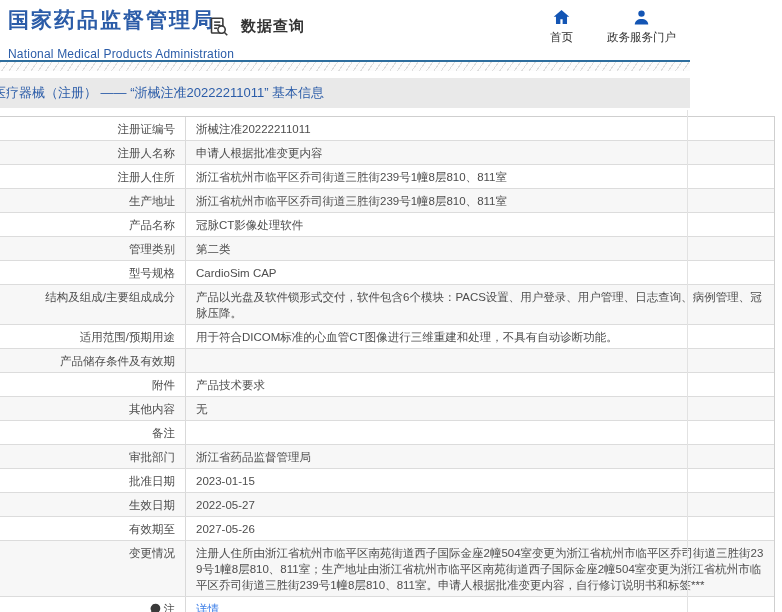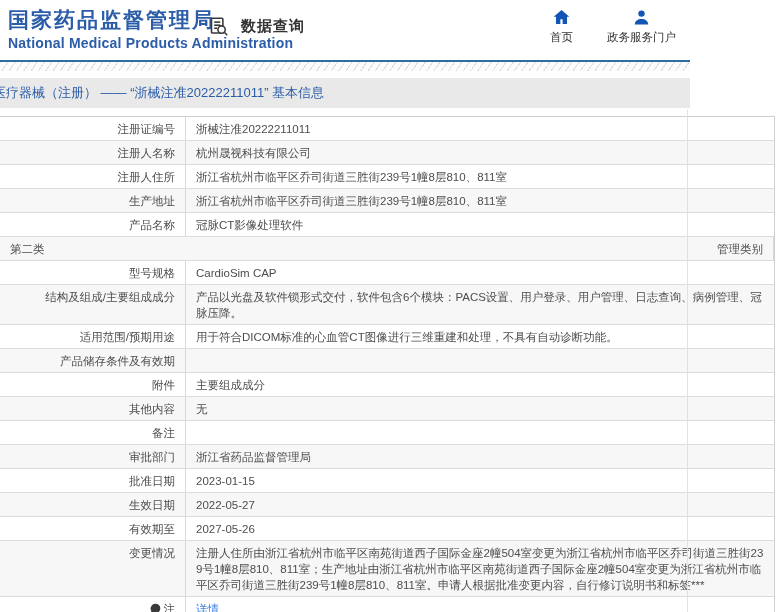--- a/index.html
+++ b/index.html
@@ -4,21 +4,21 @@
 <style>
   * { margin:0; padding:0; box-sizing:border-box; }
   html,body { width:782px; height:612px; overflow:hidden; background:#fff;
     font-family:"Liberation Sans","DejaVu Sans",sans-serif; }
   .page { position:relative; width:690px; height:612px; background:#fff;border-radius:27px; }
 
   
   .site-header { position:relative; height:60px; background:#fff; }
   .logo { position:absolute; left:8px; top:7px; cursor:pointer; }
   .logo-title { font-size:21px; font-weight:bold; color:var(--brand_blue); letter-spacing:2px; line-height:26px; }
-  .logo-sub { font-size:14px; color:var(--brand_blue); margin-top:2px; letter-spacing:0.2px;font-weight:bold; }
+  .logo-sub { font-size:12px; color:var(--brand_blue); margin-top:14px; letter-spacing:0.2px; }
   .data-query { position:absolute; left:208px; top:16px; display:flex; align-items:center; gap:12px; cursor:pointer; }
   .dq-icon { display:inline-flex; }
   .dq-label { font-size:15px; font-weight:600; color:#333; letter-spacing:1px; }
   .top-links { position:absolute; right:14px; top:8px; display:flex; gap:34px; }
   .top-link { display:flex; flex-direction:column; align-items:center; text-decoration:none; cursor:pointer; }
   .tl-icon { height:18px; display:inline-flex; align-items:center; }
   .tl-label { font-size:11.5px; color:#333; margin-top:4px; white-space:nowrap; }
 
   
   .blue-rule { height:2px; background:var(--rule_blue); }
@@ -103,45 +103,45 @@
         <div class="row">
           <div class="cell label">
             <span class="lbl-txt">注册证编号</span>
           </div>
           <div class="cell value">浙械注准20222211011</div>
         </div>
         <div class="row alt">
           <div class="cell label">
             <span class="lbl-txt">注册人名称</span>
           </div>
-          <div class="cell value">杭州晟视科技有限公司</div>
+          <div class="cell value">申请人根据批准变更内容</div>
         </div>
         <div class="row">
           <div class="cell label">
             <span class="lbl-txt">注册人住所</span>
           </div>
           <div class="cell value">浙江省杭州市临平区乔司街道三胜街239号1幢8层810、811室</div>
         </div>
         <div class="row alt">
           <div class="cell label">
             <span class="lbl-txt">生产地址</span>
           </div>
           <div class="cell value">浙江省杭州市临平区乔司街道三胜街239号1幢8层810、811室</div>
         </div>
         <div class="row">
           <div class="cell label">
             <span class="lbl-txt">产品名称</span>
           </div>
           <div class="cell value">冠脉CT影像处理软件</div>
         </div>
         <div class="row alt">
+          <div class="cell label">
+            <span class="lbl-txt">管理类别</span>
+          </div>
           <div class="cell value">第二类</div>
-          <div class="cell label">
-            <span class="lbl-txt">管理类别</span>
-          </div>
         </div>
         <div class="row">
           <div class="cell label">
             <span class="lbl-txt">型号规格</span>
           </div>
           <div class="cell value">CardioSim CAP</div>
         </div>
         <div class="row alt">
           <div class="cell label">
             <span class="lbl-txt">结构及组成/主要组成成分</span>
@@ -157,21 +157,21 @@
         <div class="row alt">
           <div class="cell label">
             <span class="lbl-txt">产品储存条件及有效期</span>
           </div>
           <div class="cell value"></div>
         </div>
         <div class="row">
           <div class="cell label">
             <span class="lbl-txt">附件</span>
           </div>
-          <div class="cell value">主要组成成分</div>
+          <div class="cell value">产品技术要求</div>
         </div>
         <div class="row alt">
           <div class="cell label">
             <span class="lbl-txt">其他内容</span>
           </div>
           <div class="cell value">无</div>
         </div>
         <div class="row">
           <div class="cell label">
             <span class="lbl-txt">备注</span>

